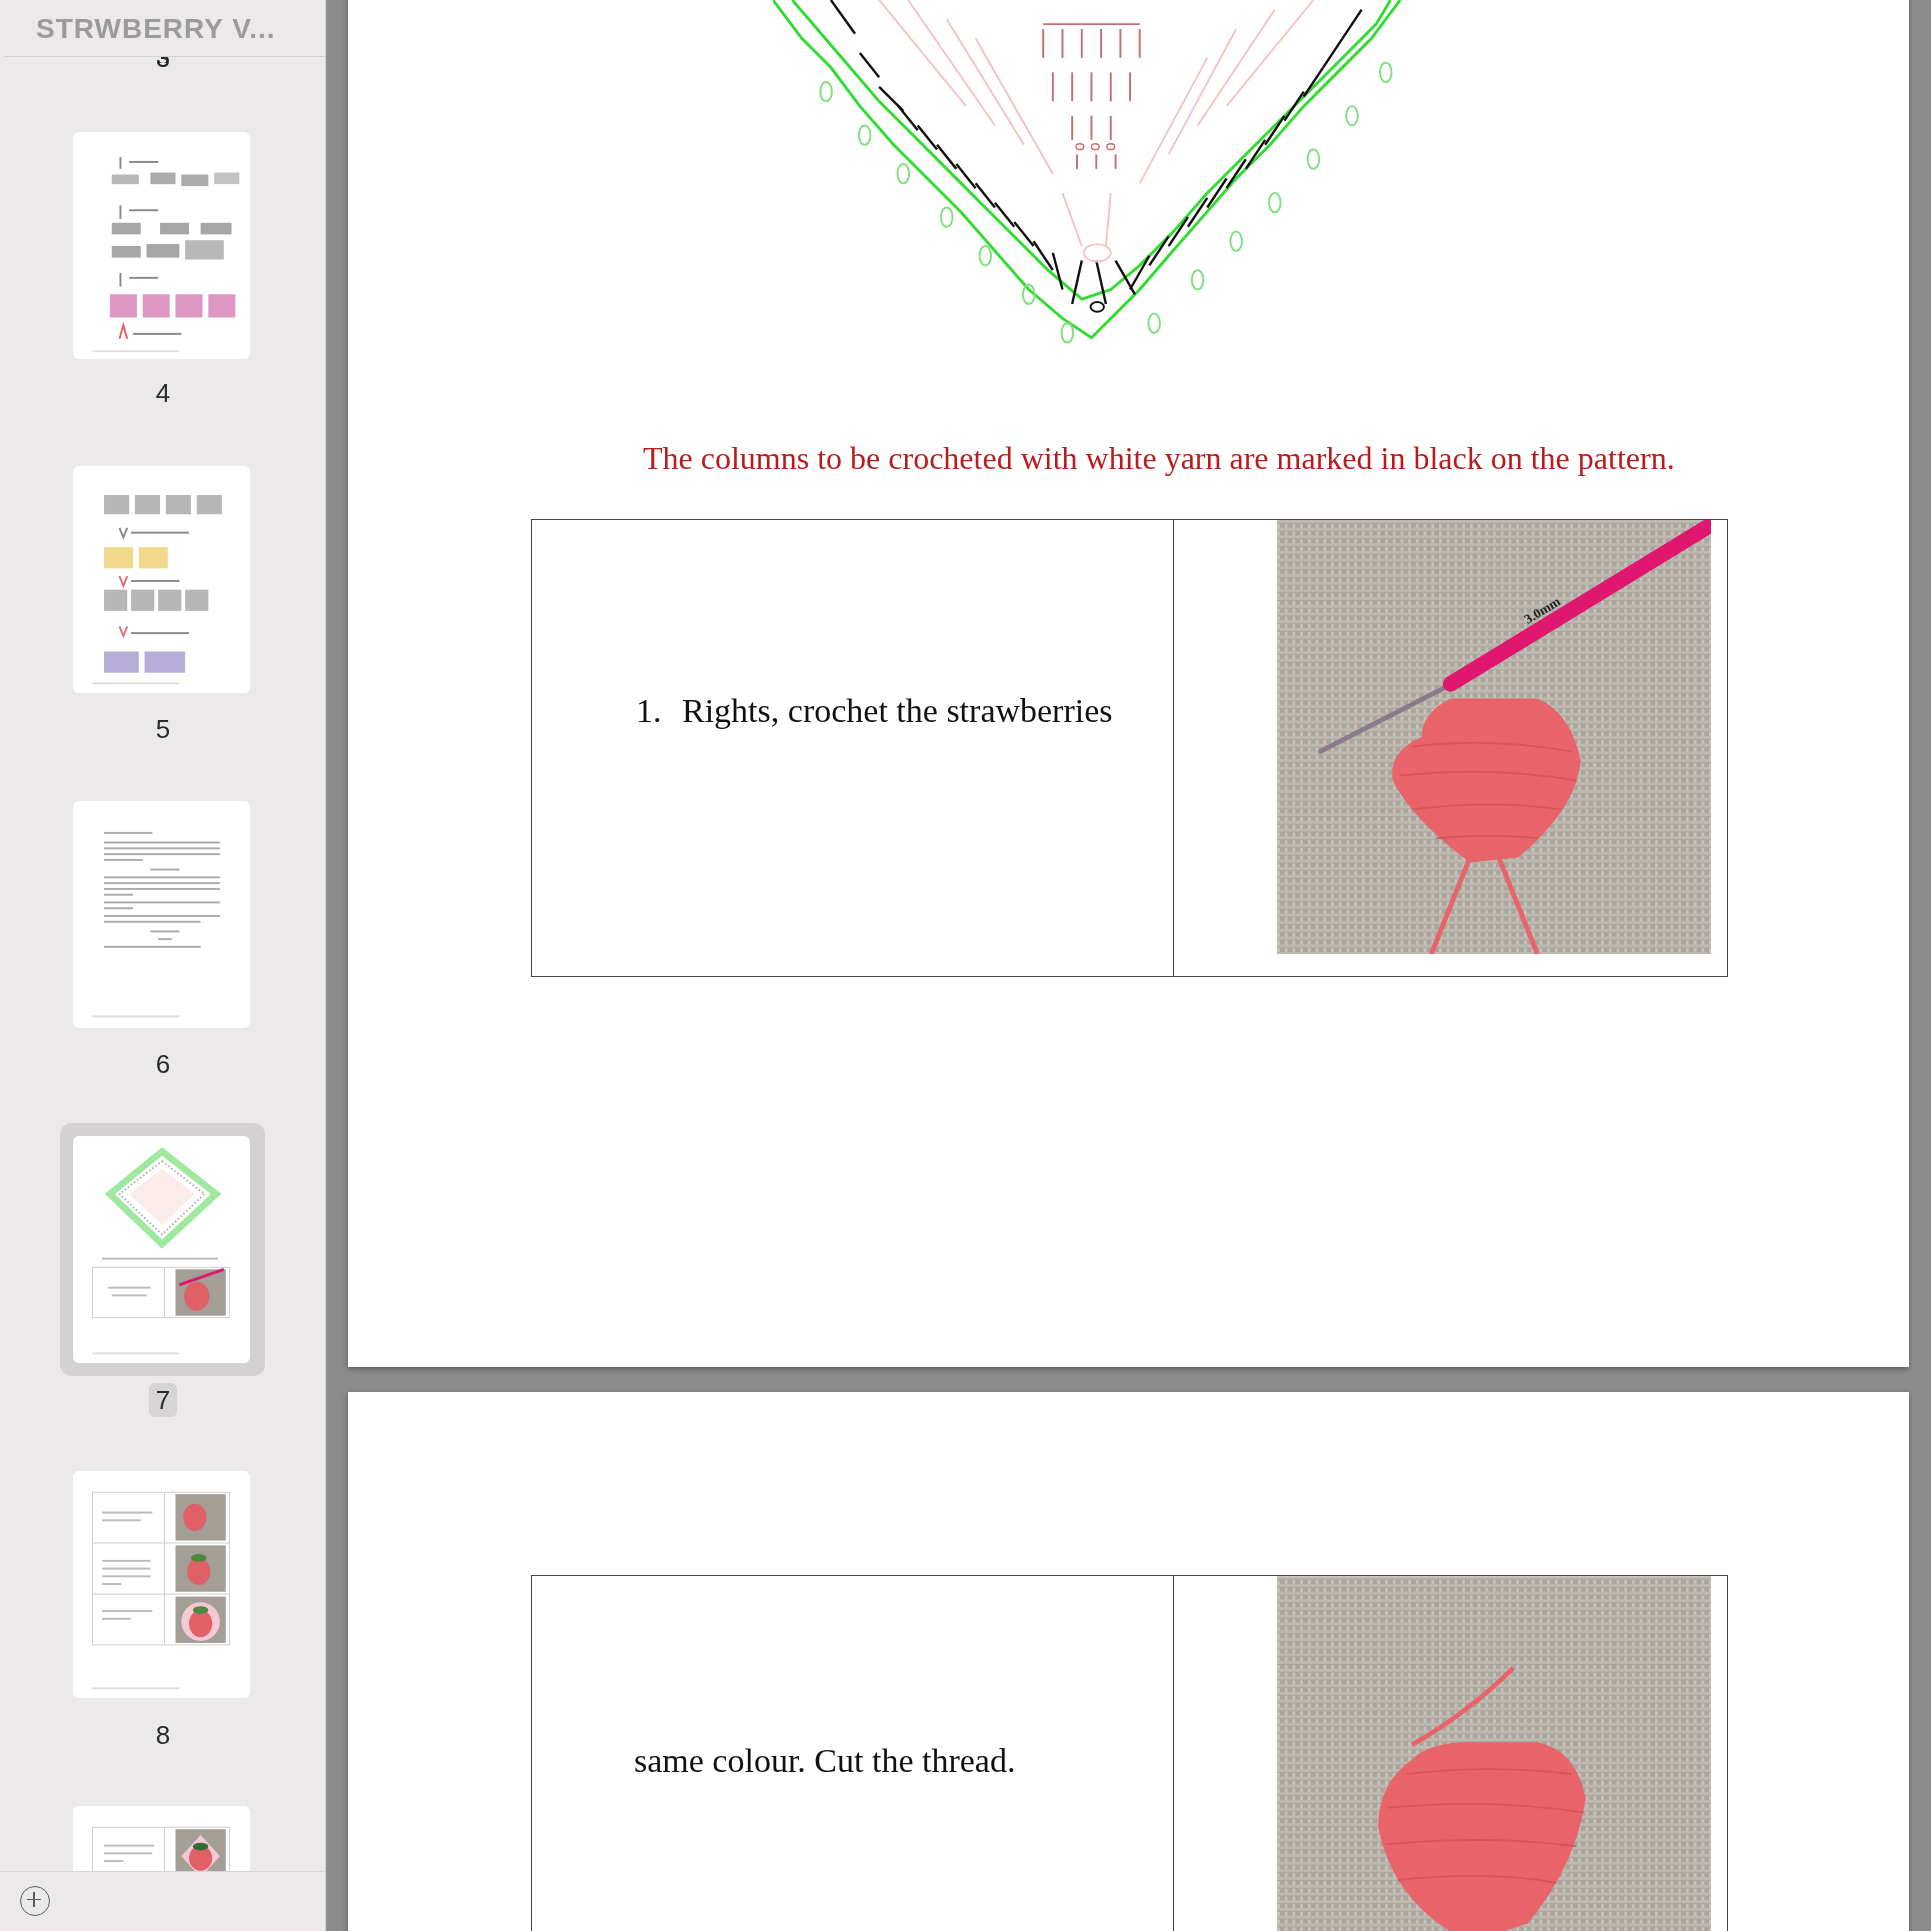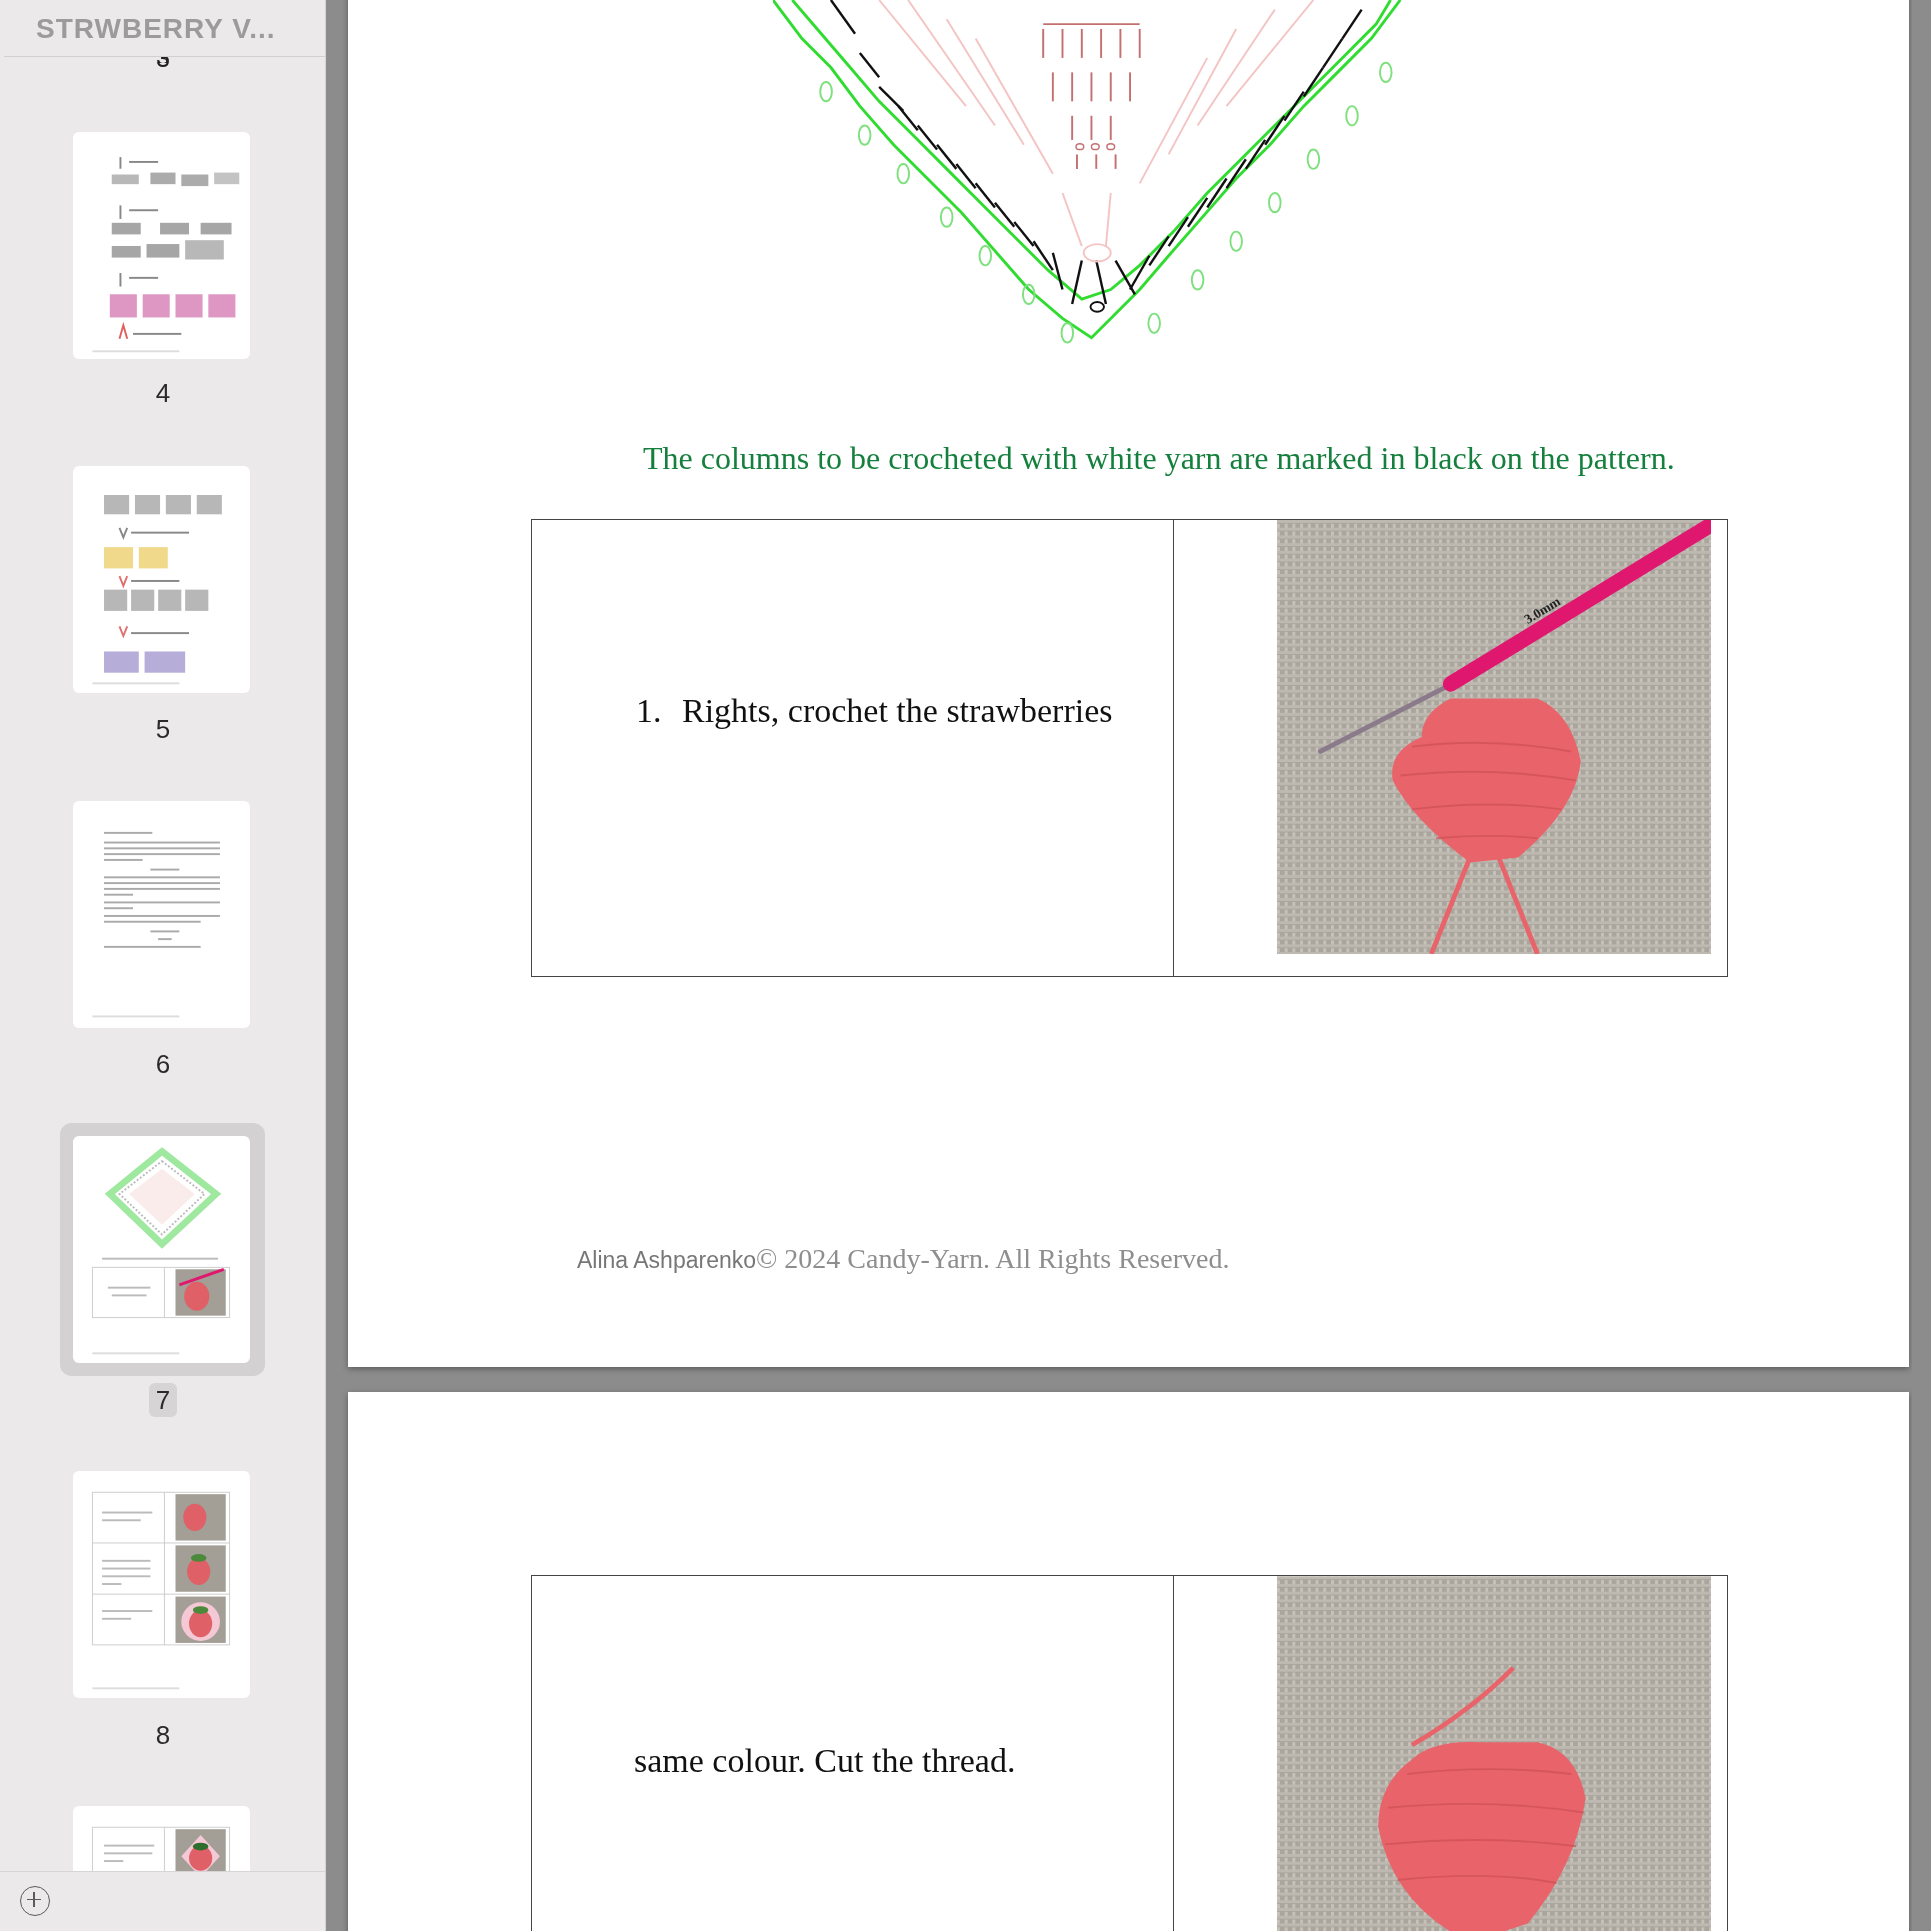--- a/index.html
+++ b/index.html
@@ -22,21 +22,21 @@
   .add-btn::before { left: 5.8px; top: 12px; width: 14.5px; height: 1.9px; }
   .add-btn::after { left: 12px; top: 5.8px; width: 1.9px; height: 14.5px; }
 
   
   .viewer { position: absolute; left: 327px; top: 0; width: 1604px; height: 1931px; background: #8c8c8c; overflow: hidden; }
   .page { position: absolute; left: 21px; width: 1561px; background: #fff; box-shadow: 0 1.9px 5.8px rgba(0,0,0,0.35); }
   .page1 { top: -9.7px; height: 1377px; }
   .page2 { top: 1392px; height: 676px; }
   .scroll-track { position: absolute; right: 0; top: 0; width: 19.3px; height: 1931px; background: #8c8c8c; }
 
-  .caption { position: absolute; left: 295px; top: 450px; font-family: "Liberation Serif", serif; font-size: 32px; color: #15803d; white-space: nowrap; }
+  .caption { position: absolute; left: 295px; top: 450px; font-family: "Liberation Serif", serif; font-size: 32px; color: #b91c1c; white-space: nowrap; }
   .step-table { position: absolute; left: 183px; width: 1197px; border: 1.9px solid #444; display: flex; }
   .step-text-cell { width: 642px; border-right: 1.9px solid #444; position: relative; }
   .step-img-cell { flex: 1; position: relative; }
   .step-text { position: absolute; font-family: "Liberation Serif", serif; font-size: 34px; line-height: 61px; color: #111; }
   .step-text .num { display: inline-block; width: 46px; }
   .photo { position: absolute; left: 103px; width: 434px; overflow: hidden; }
   .footer-note { position: absolute; left: 229px; top: 1253px; white-space: nowrap; color: #8a8a8a; }
   .footer-note .author { font-family: "Liberation Sans", sans-serif; font-size: 23px; color: #777; }
   .footer-note .rights { font-family: "Liberation Serif", serif; font-size: 28px; color: #8e8e8e; }
 </style>
@@ -344,23 +344,20 @@
             </g>
 
             <line x1="45" y1="240" x2="185" y2="168" stroke="#8a7a8a" stroke-width="5" stroke-linecap="round"></line>
             <line x1="180" y1="170" x2="450" y2="5" stroke="#e0176f" stroke-width="16" stroke-linecap="round"></line>
             <text x="260" y="108" transform="rotate(-31 260 108)" font-family="Liberation Serif, serif" font-size="14" font-weight="bold" fill="#222">3.0mm</text>
           </svg>
         </div>
       </div>
     </div>
 
-    <div class="footer-note">
-      <span class="author">Alina Ashparenko</span><span class="rights">© 2024 Candy-Yarn. All Rights Reserved.</span>
-    </div>
   </div>
 
   <div class="page page2">
     <div class="step-table" style="top:183px; height:502px;">
       <div class="step-text-cell">
         <div class="step-text" style="left:102px; top:154px;">
           <div>same colour. Cut the thread.</div>
         </div>
       </div>
       <div class="step-img-cell">

